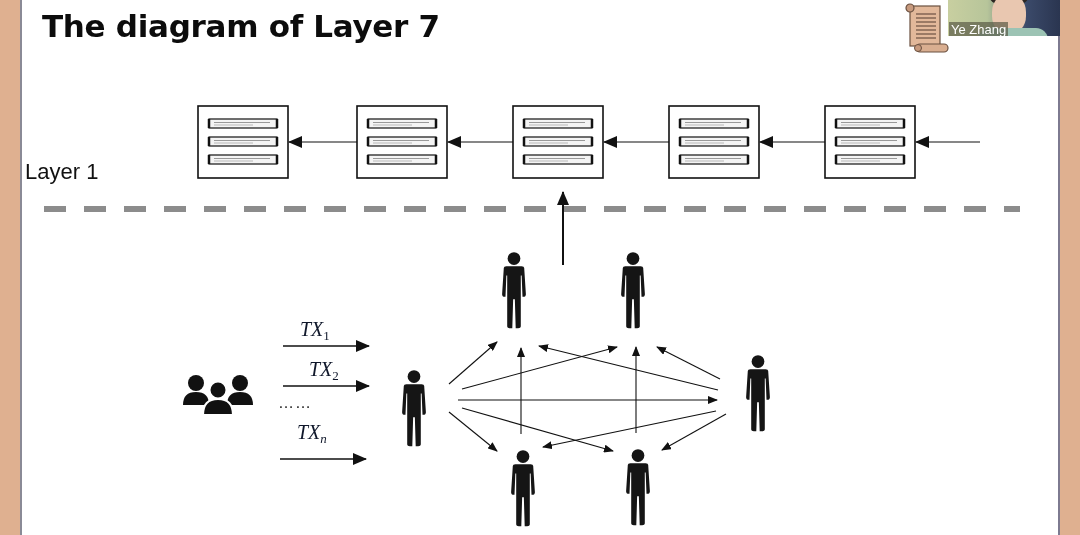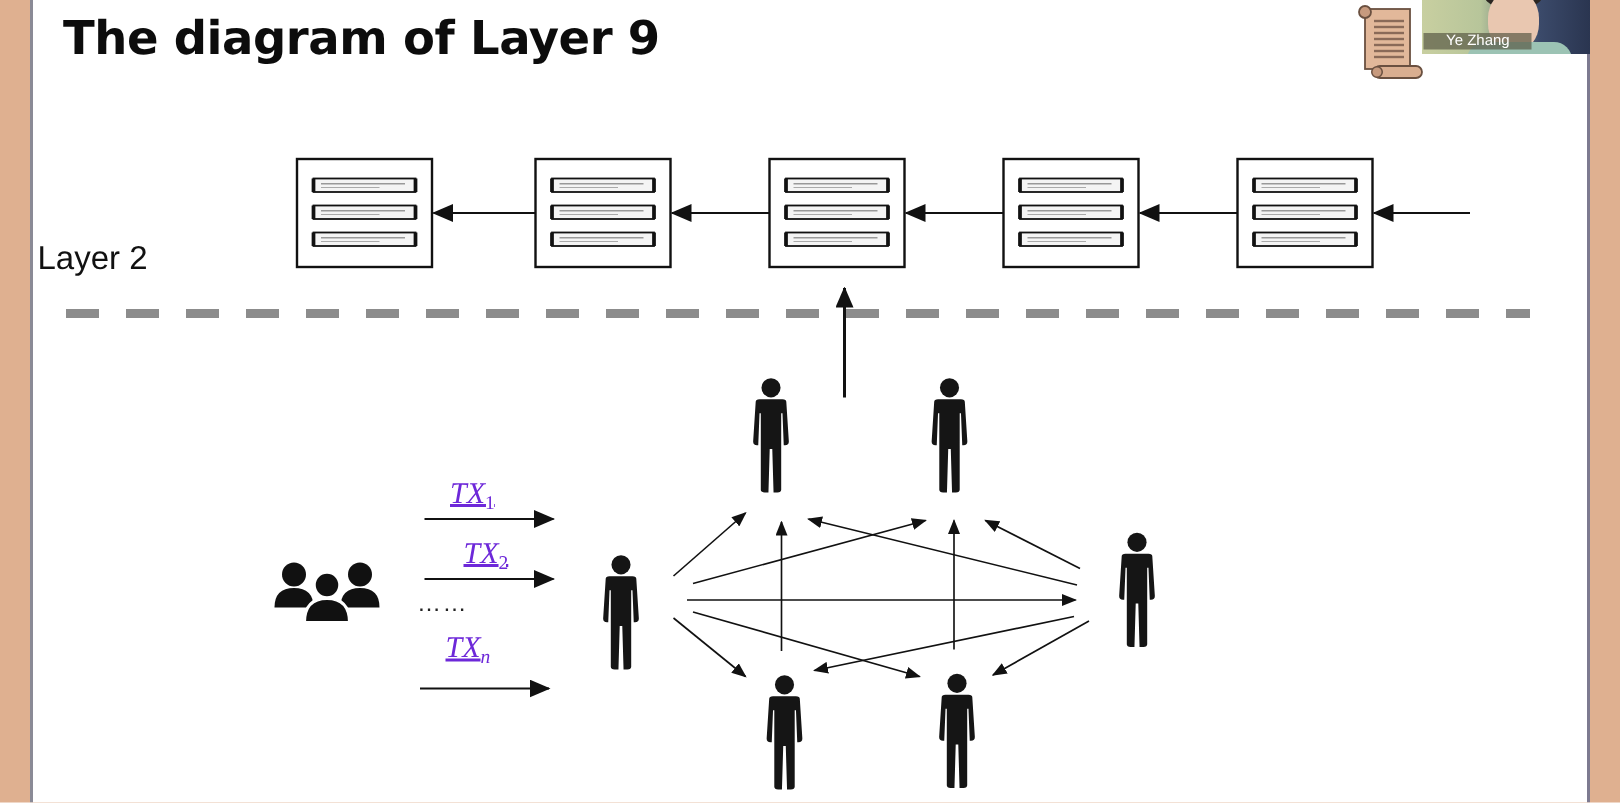--- a/index.html
+++ b/index.html
@@ -22,21 +22,21 @@
       font-weight: bold; font-size: 31px; color: #0c0c0c;
       letter-spacing: -0.3px;
     }
     .layer-label {
       position: absolute; left: 25px; top: 159px;
       font-size: 22px; color: #111;
     }
     svg.diagram { position: absolute; left: 0; top: 0; }
     .tx-label {
       position: absolute; font-family: "Liberation Serif", serif;
-      font-style: italic; font-size: 20px; color: #6d28d9; text-decoration: underline;
+      font-style: italic; font-size: 20px; color: #0f172a;
     }
     .tx-label sub { font-size: 13px; font-style: normal; vertical-align: -4px; }
     .tx-label sub.it { font-style: italic; }
     .ellipsis { position: absolute; left: 278px; top: 394px; font-size: 16px; color: #222; letter-spacing: 1px; }
     
     .video {
       position: absolute; left: 948px; top: 0; width: 112px; height: 36px;
       background: linear-gradient(90deg, #c8cfa0 0%, #b7c59a 35%, #3b4a6a 70%, #2a3550 100%);
       overflow: hidden;
     }
@@ -46,36 +46,36 @@
     }
     .video .shirt {
       position: absolute; left: 30px; top: 28px; width: 70px; height: 14px;
       border-radius: 12px 12px 0 0; background: #9cc3b4;
     }
     .video .hair {
       position: absolute; left: 42px; top: -10px; width: 38px; height: 16px;
       border-radius: 50%; background: #2b2622;
     }
     .video .name {
-      position: absolute; left: 1px; top: 22px; padding: 0 15px;
-      font-size: 10px; color: #fff; background: rgba(90,90,70,0.7);
+      position: absolute; left: 1px; top: 22px; padding: 0 2px;
+      font-size: 13px; color: #fff; background: rgba(90,90,70,0.7);
     }
     .scroll-icon { position: absolute; left: 904px; top: 2px; }
     .title-tail {
       position: absolute; left: 982px; top: 18px; font-family: "DejaVu Sans", sans-serif;
       font-weight: bold; font-size: 22px; color: #222; letter-spacing: 1px;
     }
   </style>
 </head>
 <body>
 
 <div class="slide"></div>
 
-<div class="title">The diagram of Layer 9</div>
-<div class="layer-label">Layer 2</div>
+<div class="title">The diagram of Layer 7</div>
+<div class="layer-label">Layer 1</div>
 
 <svg class="diagram" width="1080" height="535" xmlns="http://www.w3.org/2000/svg">
   <defs>
     <marker id="ah" markerWidth="10" markerHeight="8" refX="9" refY="4" orient="auto" markerUnits="userSpaceOnUse">
       <path d="M0,0 L10,4 L0,8 z" fill="#111"></path>
     </marker>
     <marker id="ahBig" markerWidth="14" markerHeight="12" refX="13" refY="6" orient="auto" markerUnits="userSpaceOnUse">
       <path d="M0,0 L14,6 L0,12 z" fill="#111"></path>
     </marker>
     <symbol id="person" viewBox="0 0 40 90">

